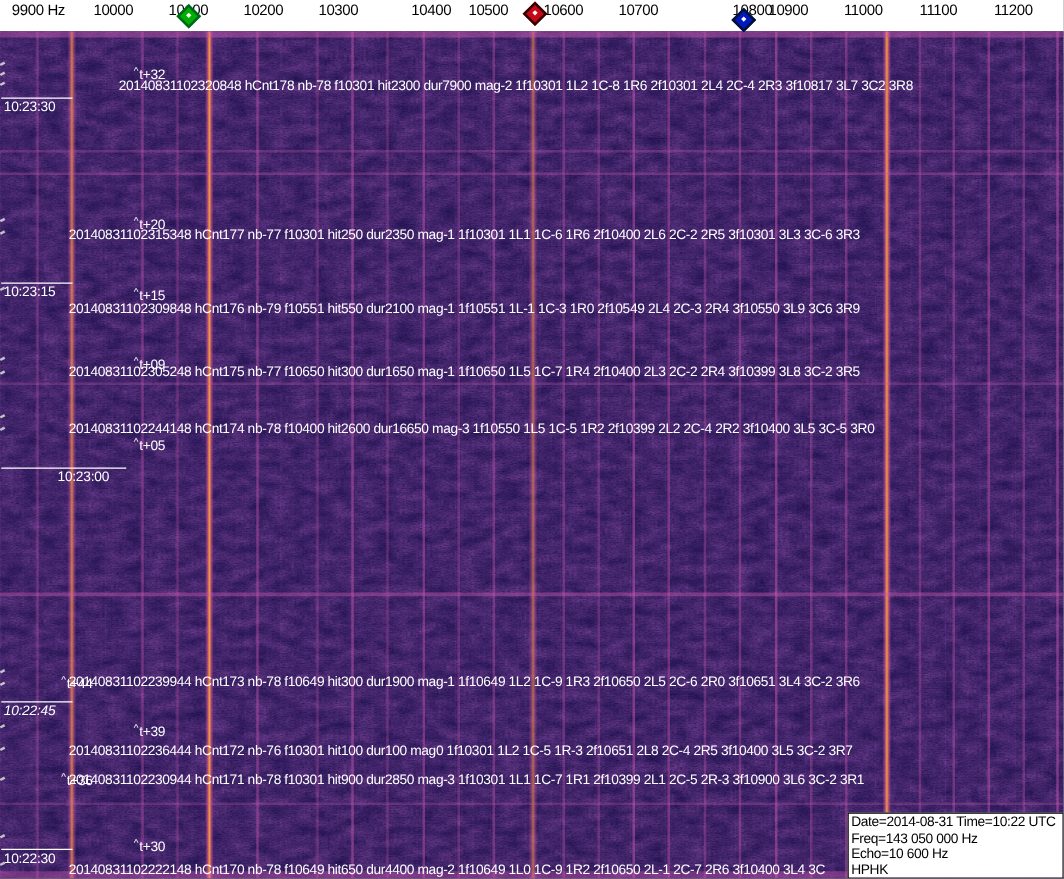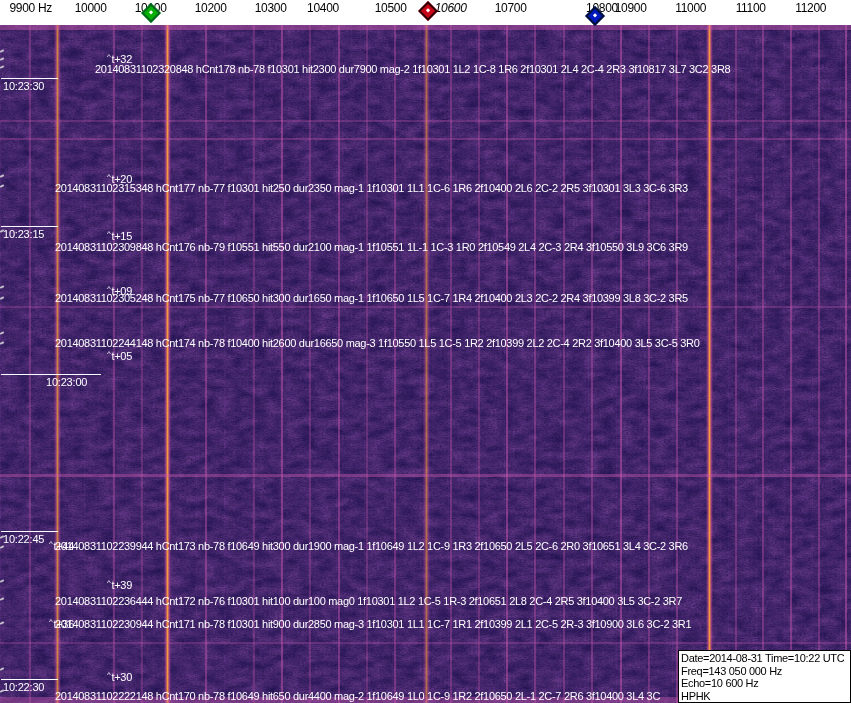--- a/index.html
+++ b/index.html
@@ -64,23 +64,23 @@
 
 <div id="screen">
 
   <div id="ruler">
     <div id="freq-labels">
         <div class="flabel" style="left: 30.7px;">9900 Hz</div>
         <div class="flabel" style="left: 90.7px;">10000</div>
         <div class="flabel" style="left: 150.7px;">10100</div>
         <div class="flabel" style="left: 210.7px;">10200</div>
         <div class="flabel" style="left: 270.7px;">10300</div>
-        <div class="flabel" style="left: 323px; text-align: center;">10400</div>
+        <div class="flabel" style="left: 345px; text-align: center;">10400</div>
         <div class="flabel" style="left: 390.7px;">10500</div>
-        <div class="flabel" style="left: 450.7px; font-style: italic;">10600</div>
+        <div class="flabel" style="left: 450.7px;">10600</div>
         <div class="flabel" style="left: 510.7px;">10700</div>
         <div class="flabel" style="left: 602px;">10800</div>
         <div class="flabel" style="left: 630.7px;">10900</div>
         <div class="flabel" style="left: 690.7px;">11000</div>
         <div class="flabel" style="left: 750.7px;">11100</div>
         <div class="flabel" style="left: 810.7px;">11200</div>
       </div>
     <div id="ticks-big"></div>
     <div id="ticks-small"></div>
   </div>
@@ -157,21 +157,21 @@
       <div class="etick" style="top: 580px;"></div>
       <div class="etick" style="top: 598px;"></div>
       <div class="etick" style="top: 622px;"></div>
       <div class="etick" style="top: 668px;"></div>
       <div class="etick" style="top: 690px;"></div>
     </div>
   <div id="tstamps">
       <div class="tstamp" style="top: 78px;">10:23:30</div>
       <div class="tstamp" style="top: 226px;">10:23:15</div>
       <div class="tstamp" style="top: 374px; padding-left: 45px;">10:23:00</div>
-      <div class="tstamp" style="top: 531px;">10:22:45</div>
+      <div class="tstamp" style="top: 561px; font-style: italic;">10:22:45</div>
       <div class="tstamp" style="top: 679px;">10:22:30</div>
     </div>
   <div id="events">
       <div class="evlabel" style="left: 107px; top: 52px;"><span class="caret">^</span><span>t+32</span></div>
       <div class="evdata" style="left: 55px; top: 63px; padding-left: 40px;">20140831102320848 hCnt178 nb-78 f10301 hit2300 dur7900 mag-2 1f10301 1L2 1C-8 1R6 2f10301 2L4 2C-4 2R3 3f10817 3L7 3C2 3R8</div>
       <div class="evlabel" style="left: 107px; top: 172px;"><span class="caret">^</span><span>t+20</span></div>
       <div class="evdata" style="left: 55px; top: 182px; text-align: center;">20140831102315348 hCnt177 nb-77 f10301 hit250 dur2350 mag-1 1f10301 1L1 1C-6 1R6 2f10400 2L6 2C-2 2R5 3f10301 3L3 3C-6 3R3</div>
       <div class="evlabel" style="left: 107px; top: 229px;"><span class="caret">^</span><span>t+15</span></div>
       <div class="evdata" style="left: 55px; top: 241px;">20140831102309848 hCnt176 nb-79 f10551 hit550 dur2100 mag-1 1f10551 1L-1 1C-3 1R0 2f10549 2L4 2C-3 2R4 3f10550 3L9 3C6 3R9</div>
       <div class="evlabel" style="left: 107px; top: 284px;"><span class="caret">^</span><span>t+09</span></div>

